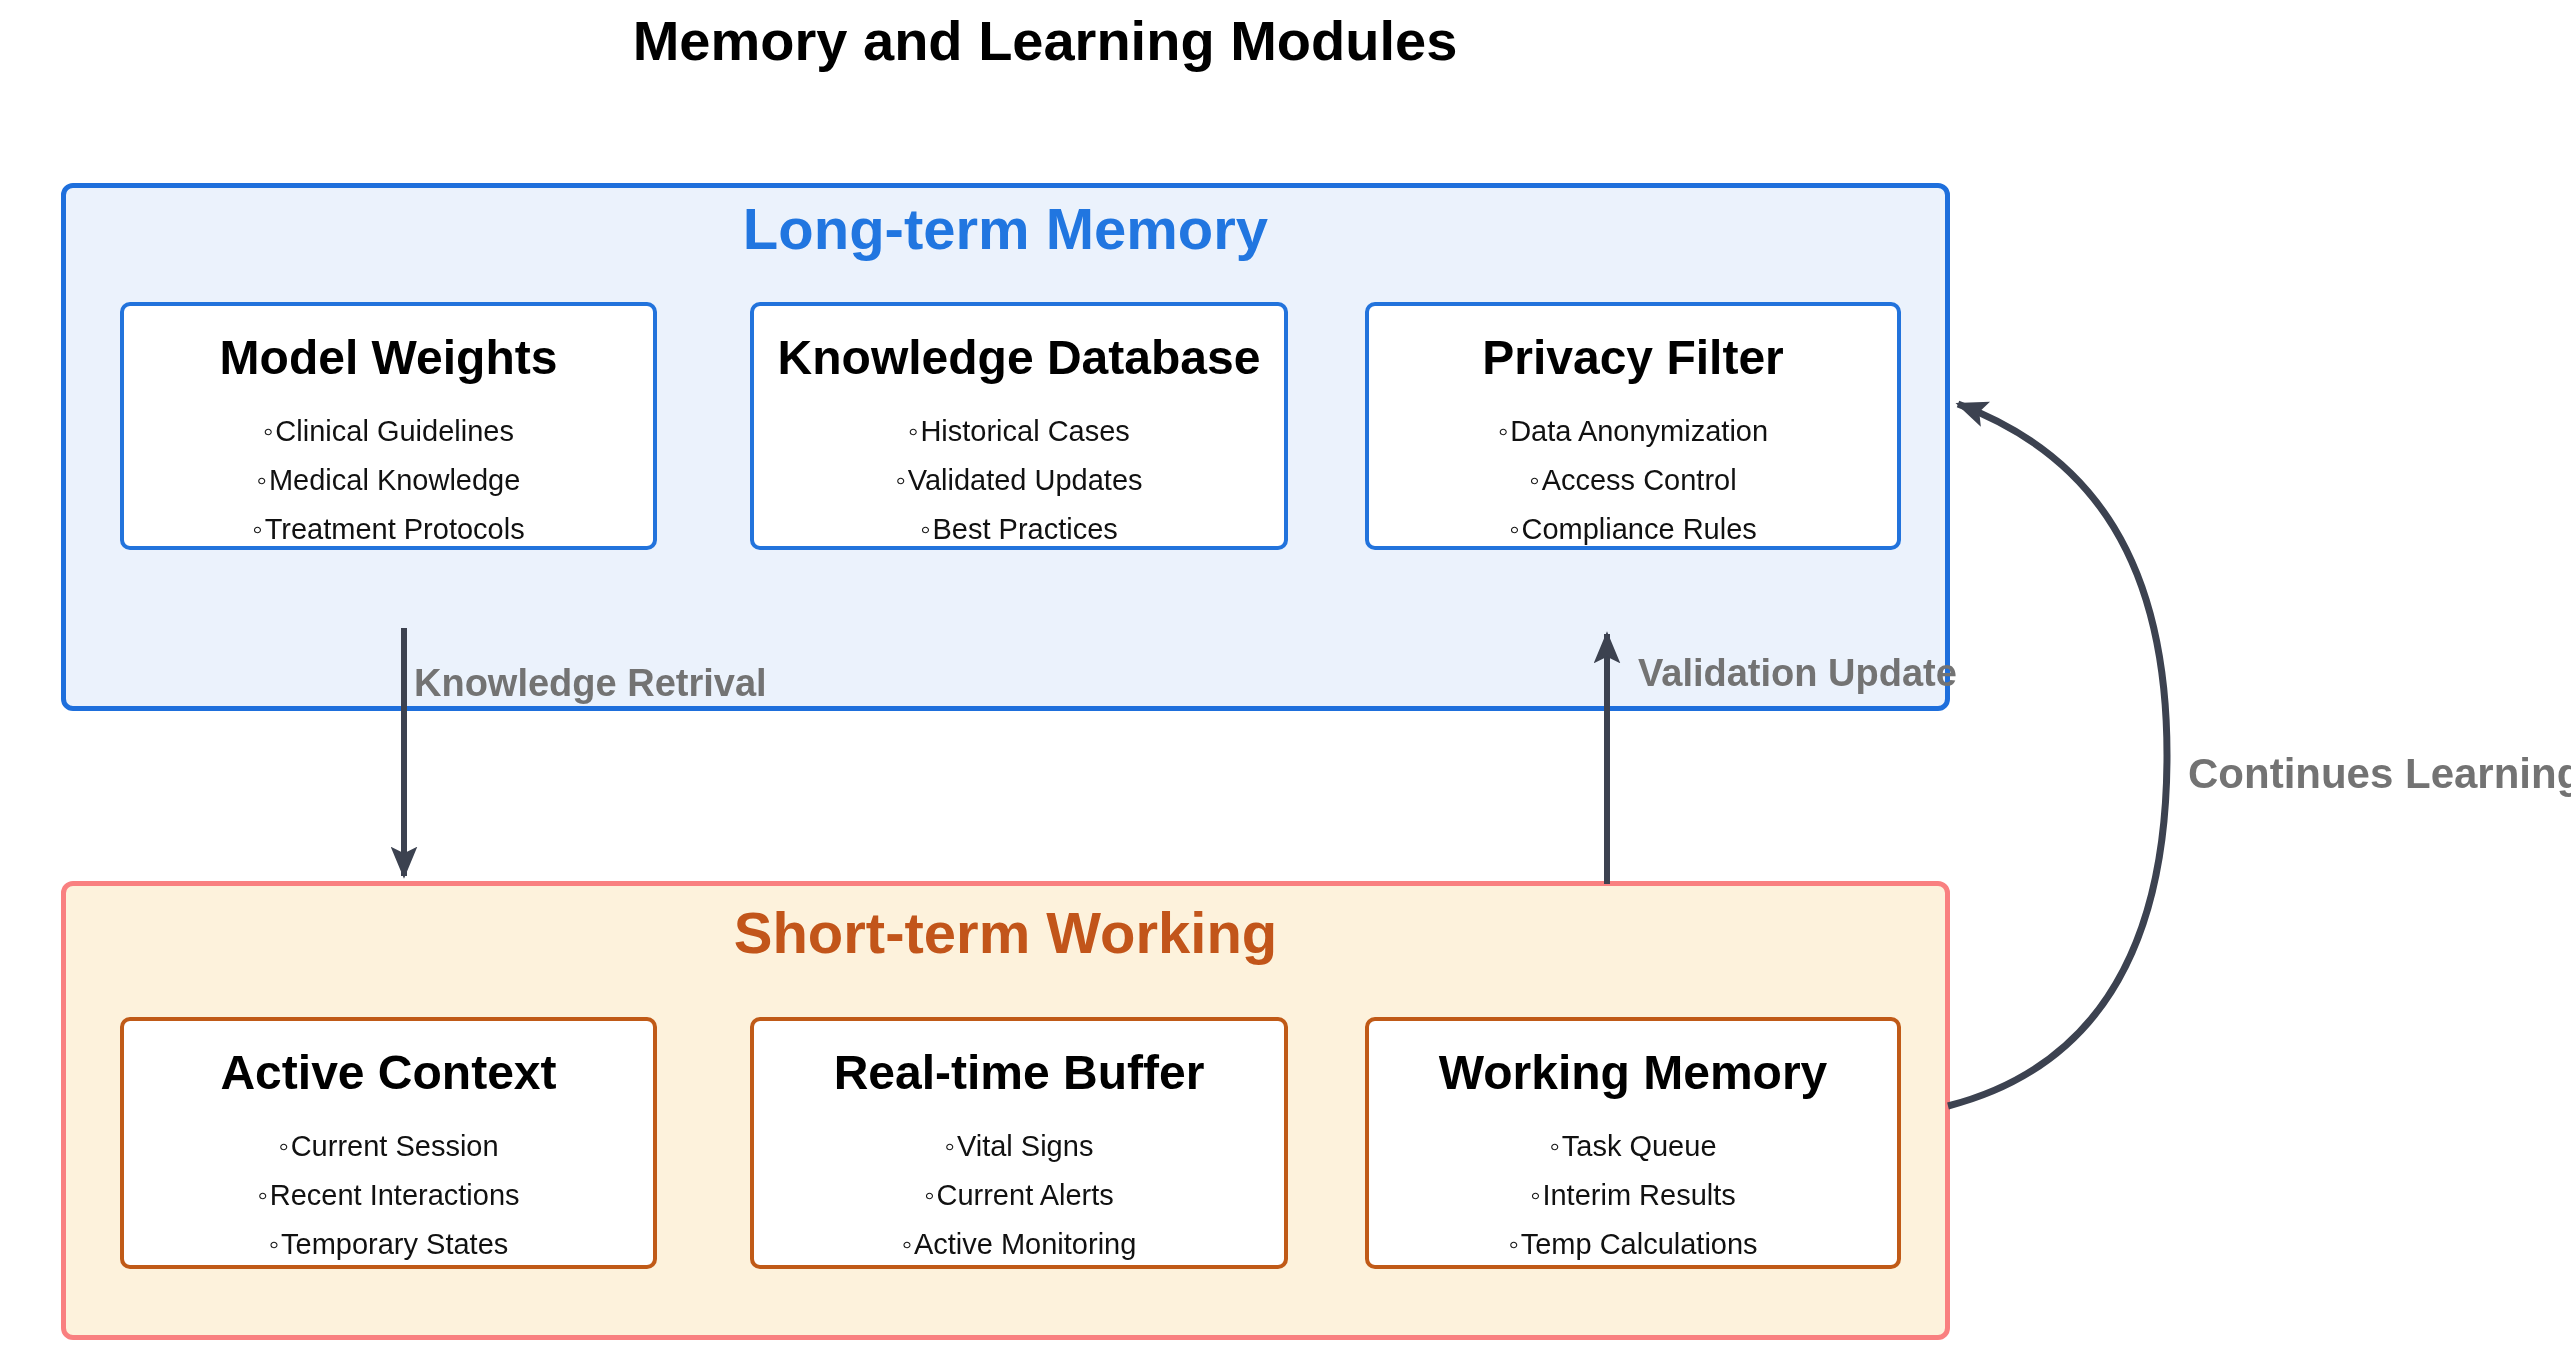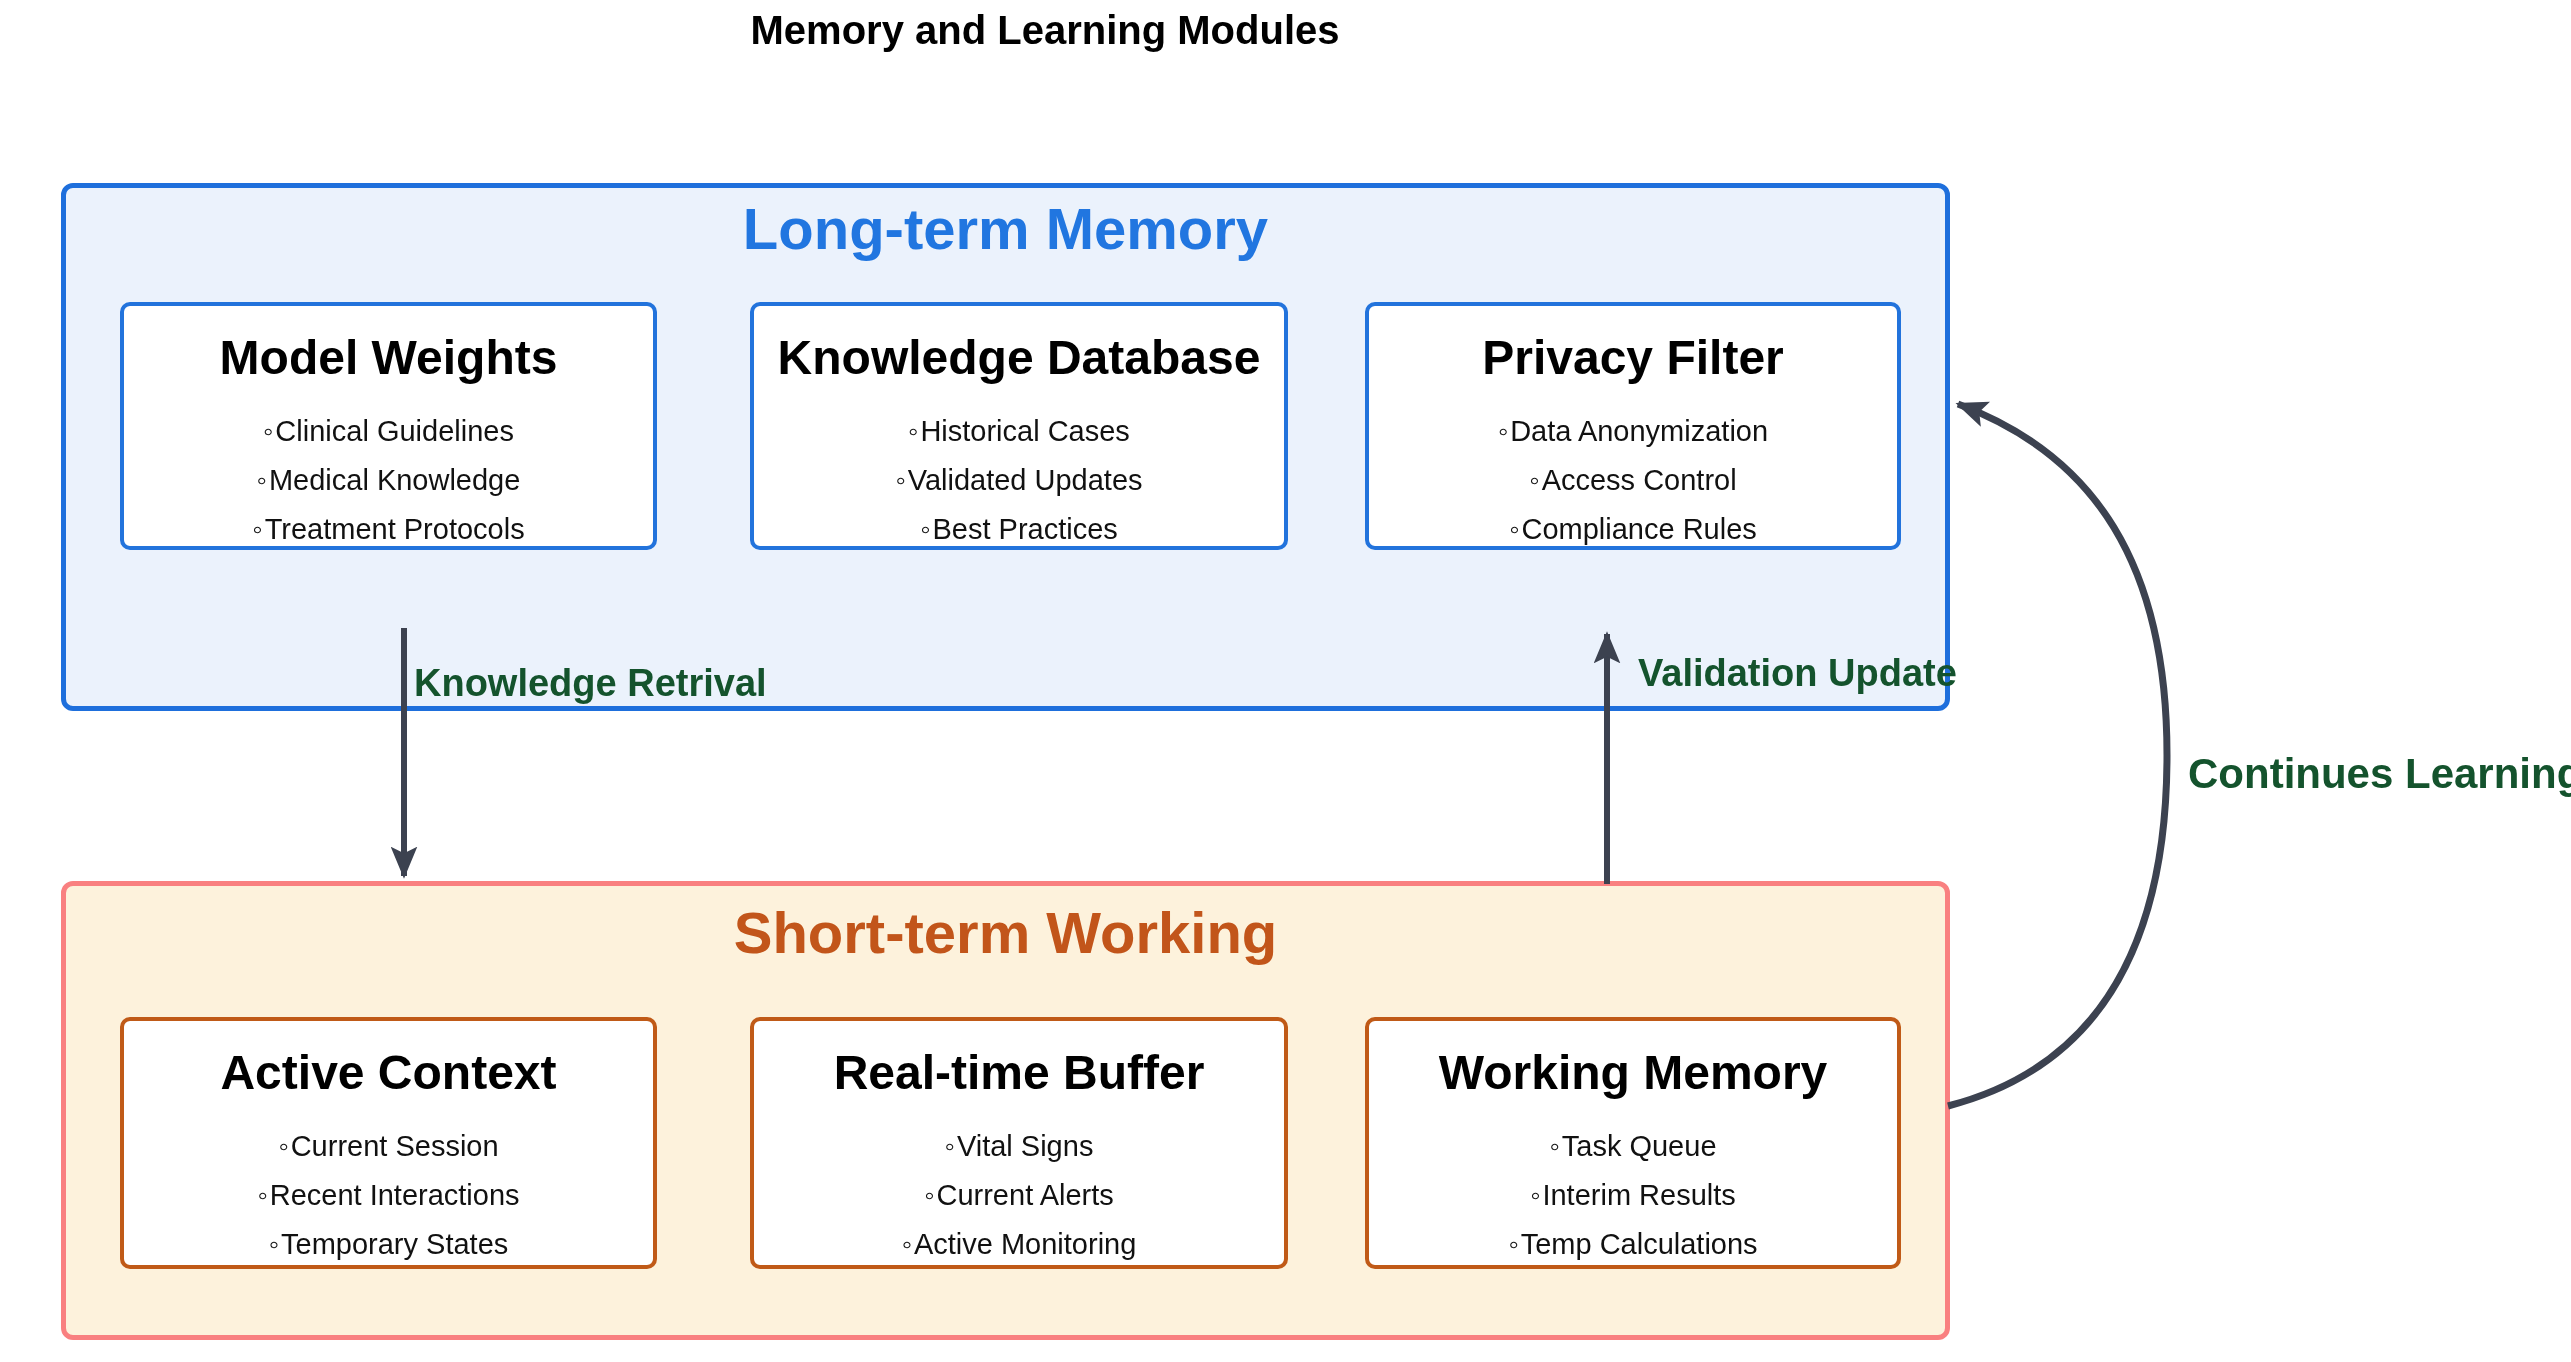--- a/index.html
+++ b/index.html
@@ -19,21 +19,21 @@
     position:relative;
     width:2571px;height:1362px;
     background:#ffffff;
     font-family:"Liberation Sans","DejaVu Sans",sans-serif;
     color:var(--text,#000);
     overflow:hidden;
   }
   .title{
     position:absolute;left:0;top:8px;width:2090px;
     text-align:center;
-    font-size:40px;font-weight:bold;color:#000;
+    font-size:56px;font-weight:bold;color:#000;
     letter-spacing:0px;
   }
   .memory-box{
     position:absolute;box-sizing:border-box;
     border-radius:12px;
   }
   .memory-box.long{
     left:61px;top:183px;width:1889px;height:528px;
     background:var(--long-term-fill,#EBF2FC);
     border:5px solid var(--long-term-border,#1E6FDC);
@@ -68,21 +68,21 @@
     margin-top:22px;
     display:flex;flex-direction:column;align-items:center;
   }
   .item{
     font-size:29px;line-height:49px;color:#111;
     text-align:center;white-space:nowrap;
   }
   .bullet{margin-right:2px;}
   .edge-label{
     position:absolute;
-    font-size:38px;font-weight:bold;color:#14532d;white-space:nowrap;
+    font-size:38px;font-weight:bold;color:#737373;white-space:nowrap;
   }
   .edge-label.knowledge{left:414px;top:662px;}
   .edge-label.validation{left:1638px;top:652px;}
   .edge-label.continues{left:2188px;top:750px;font-size:42px;}
   svg.overlay{
     position:absolute;left:0;top:0;width:2571px;height:1362px;
     pointer-events:none;
   }
   .edge-line{
     fill:none;

